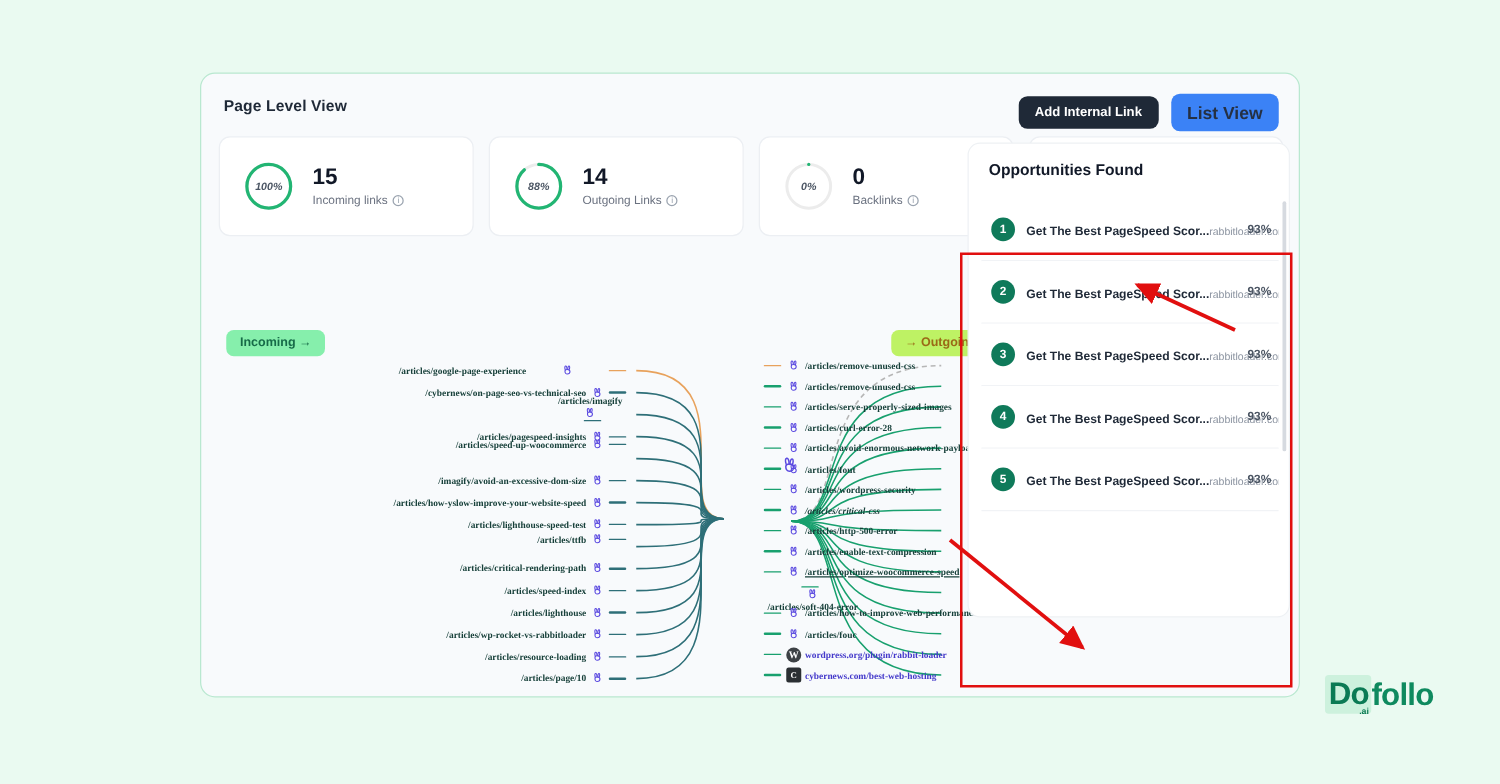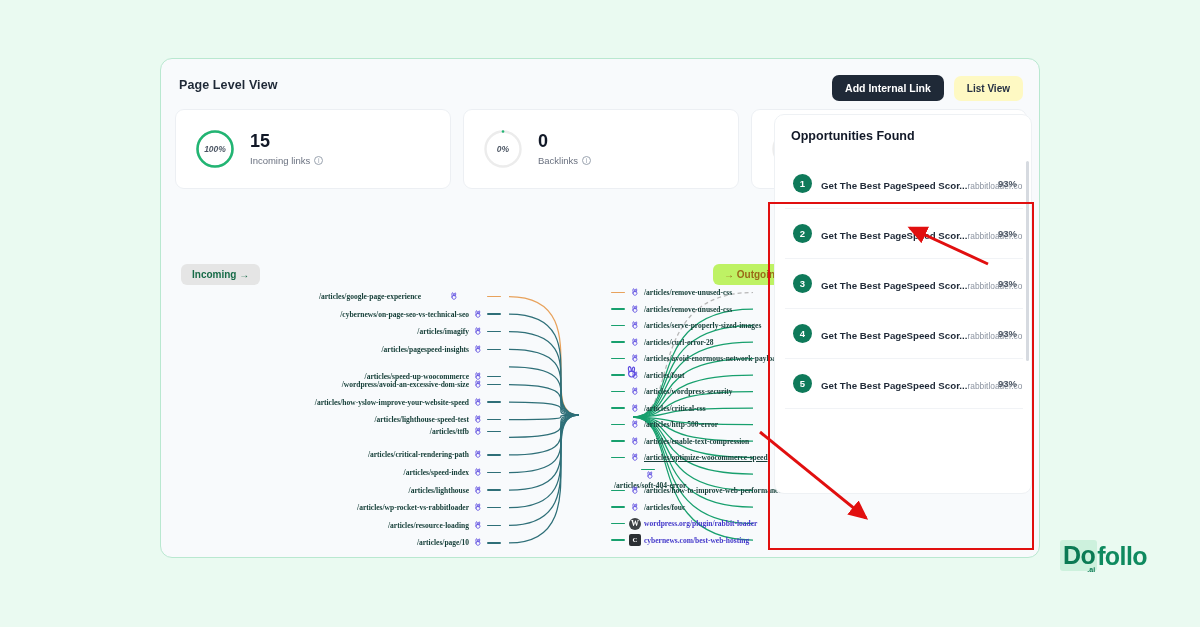--- a/index.html
+++ b/index.html
@@ -28,22 +28,22 @@
     letter-spacing: .1px;
   }
   .hdr-btns { position: absolute; right: 16px; top: 16px; display: flex; gap: 10px; align-items: center; }
   .btn-dark {
     background: #1f2937; color: #ffffff;
     font-size: 10.5px; font-weight: bold;
     padding: 7px 13px; border-radius: 7px; border: none;
     white-space: nowrap; cursor: pointer;
   }
   .btn-light {
-    background: #fef9c3; color: #253043;
-    font-size: 10px; font-weight: bold;
+    background: #3b82f6; color: #253043;
+    font-size: 14px; font-weight: bold;
     padding: 7px 13px; border-radius: 7px; border: none;
     white-space: nowrap; cursor: pointer;
   }
 
   
   .stats {
     position: absolute; left: 14px; top: 50px;
     width: 852px; display: flex; gap: 12px;
   }
   .stat {
@@ -68,21 +68,21 @@
     border: 1px solid #9aa3af; color: #9aa3af; font-size: 7px;
     line-height: 7px; text-align: center; font-style: normal;
   }
 
   
   .graph { position: absolute; left: 0; top: 140px; width: 880px; height: 360px; }
   .badge {
     position: absolute; font-size: 10px; font-weight: bold;
     padding: 5px 11px; border-radius: 6px; white-space: nowrap;
   }
-  .badge-in { left: 20px; top: 65px; background: #e5e5e5; color: #176b48; }
+  .badge-in { left: 20px; top: 65px; background: #86efac; color: #176b48; }
   .badge-out { left: 552px; top: 65px; background: #bef264; color: #9a6a17; }
 
   .node-list { position: absolute; font-size: 7.5px; color: #17403a; font-family: "Liberation Serif", serif; font-weight: bold; }
   .node-row { position: absolute; display: flex; align-items: center; height: 11px; white-space: nowrap; }
   .left-list .node-row { right: 0; flex-direction: row; justify-content: flex-end; }
   .rabbit { width: 12px; height: 11px; flex: none; }
   .lbl { padding: 0 3px; }
 
   .left-list { left: 10px; top: 92px; width: 330px; }
   .right-list { left: 450px; top: 88px; width: 320px; }
@@ -190,20 +190,36 @@
             <svg width="42" height="42" viewBox="0 0 42 42">
               <circle cx="21" cy="21" r="17.5" fill="none" stroke="#ececec" stroke-width="2.4"></circle>
               <circle cx="21" cy="21" r="17.5" fill="none" stroke="#22b573" stroke-width="2.6" stroke-linecap="round" stroke-dasharray="109.95574287564276 109.95574287564276" transform="rotate(-90 21 21)"></circle>
             </svg>
             <span class="pct">100%</span>
           </div>
           <div>
             <div class="stat-num">15</div>
             <div class="stat-lbl">
               <span>Incoming links</span>
+              <i class="info-i">i</i>
+            </div>
+          </div>
+        </div>
+        <div class="stat">
+          <div class="donut">
+            <svg width="42" height="42" viewBox="0 0 42 42">
+              <circle cx="21" cy="21" r="17.5" fill="none" stroke="#ececec" stroke-width="2.4"></circle>
+              <circle cx="21" cy="21" r="17.5" fill="none" stroke="#22b573" stroke-width="2.6" stroke-linecap="round" stroke-dasharray="96.76105373056562 109.95574287564276" transform="rotate(-90 21 21)"></circle>
+            </svg>
+            <span class="pct">88%</span>
+          </div>
+          <div>
+            <div class="stat-num">14</div>
+            <div class="stat-lbl">
+              <span>Outgoing Links</span>
               <i class="info-i">i</i>
             </div>
           </div>
         </div>
         <div class="stat">
           <div class="donut">
             <svg width="42" height="42" viewBox="0 0 42 42">
               <circle cx="21" cy="21" r="17.5" fill="none" stroke="#ececec" stroke-width="2.4"></circle>
               <circle cx="21" cy="21" r="17.5" fill="none" stroke="#22b573" stroke-width="2.6" stroke-linecap="round" stroke-dasharray="0 109.95574287564276" transform="rotate(-90 21 21)"></circle>
             </svg>
@@ -294,21 +310,21 @@
               <svg class="rabbit" viewBox="0 0 24 24">
                 <g fill="none" stroke="#5b4ae0" stroke-width="1.9" stroke-linecap="round">
                   <path d="M8 10.5c-1-3-1-6.2.6-6.6S11.1 6 11.1 9.4"></path>
                   <path d="M12.4 10c0-3.2.9-6.2 2.4-6s1.2 4 0 6.6"></path>
                   <path d="M7.6 13c0-2 1.9-3 4.1-3s4.6 1.3 4.6 3.7-2 4.3-4.7 4.3S7.6 15.8 7.6 13z"></path>
                 </g>
               </svg>
             </span>
             <span class="stub" style="background: rgb(46, 111, 120); margin-left: 3px;"></span>
           </div>
-          <div class="node-row" style="top: 35.2px;">
+          <div class="node-row" style="top: 35.2px; flex-direction: column;">
             <span class="lbl">/articles/imagify</span>
             <span style="display: flex;">
               <svg class="rabbit" viewBox="0 0 24 24">
                 <g fill="none" stroke="#5b4ae0" stroke-width="1.9" stroke-linecap="round">
                   <path d="M8 10.5c-1-3-1-6.2.6-6.6S11.1 6 11.1 9.4"></path>
                   <path d="M12.4 10c0-3.2.9-6.2 2.4-6s1.2 4 0 6.6"></path>
                   <path d="M7.6 13c0-2 1.9-3 4.1-3s4.6 1.3 4.6 3.7-2 4.3-4.7 4.3S7.6 15.8 7.6 13z"></path>
                 </g>
               </svg>
             </span>
@@ -320,35 +336,35 @@
               <svg class="rabbit" viewBox="0 0 24 24">
                 <g fill="none" stroke="#5b4ae0" stroke-width="1.9" stroke-linecap="round">
                   <path d="M8 10.5c-1-3-1-6.2.6-6.6S11.1 6 11.1 9.4"></path>
                   <path d="M12.4 10c0-3.2.9-6.2 2.4-6s1.2 4 0 6.6"></path>
                   <path d="M7.6 13c0-2 1.9-3 4.1-3s4.6 1.3 4.6 3.7-2 4.3-4.7 4.3S7.6 15.8 7.6 13z"></path>
                 </g>
               </svg>
             </span>
             <span class="stub" style="background: rgb(46, 111, 120); margin-left: 3px;"></span>
           </div>
-          <div class="node-row" style="top: 80px; text-align: center;">
+          <div class="node-row" style="top: 59px; text-align: center;">
             <span class="lbl">/articles/speed-up-woocommerce</span>
             <span style="display: flex;">
               <svg class="rabbit" viewBox="0 0 24 24">
                 <g fill="none" stroke="#5b4ae0" stroke-width="1.9" stroke-linecap="round">
                   <path d="M8 10.5c-1-3-1-6.2.6-6.6S11.1 6 11.1 9.4"></path>
                   <path d="M12.4 10c0-3.2.9-6.2 2.4-6s1.2 4 0 6.6"></path>
                   <path d="M7.6 13c0-2 1.9-3 4.1-3s4.6 1.3 4.6 3.7-2 4.3-4.7 4.3S7.6 15.8 7.6 13z"></path>
                 </g>
               </svg>
             </span>
             <span class="stub" style="background: rgb(46, 111, 120); margin-left: 3px;"></span>
           </div>
           <div class="node-row" style="top: 88px;">
-            <span class="lbl">/wordpress/avoid-an-excessive-dom-size</span>
+            <span class="lbl">/imagify/avoid-an-excessive-dom-size</span>
             <span style="display: flex;">
               <svg class="rabbit" viewBox="0 0 24 24">
                 <g fill="none" stroke="#5b4ae0" stroke-width="1.9" stroke-linecap="round">
                   <path d="M8 10.5c-1-3-1-6.2.6-6.6S11.1 6 11.1 9.4"></path>
                   <path d="M12.4 10c0-3.2.9-6.2 2.4-6s1.2 4 0 6.6"></path>
                   <path d="M7.6 13c0-2 1.9-3 4.1-3s4.6 1.3 4.6 3.7-2 4.3-4.7 4.3S7.6 15.8 7.6 13z"></path>
                 </g>
               </svg>
             </span>
             <span class="stub" style="background: rgb(46, 111, 120); margin-left: 3px;"></span>
@@ -556,21 +572,21 @@
               <svg class="rabbit" viewBox="0 0 24 24">
                 <g fill="none" stroke="#5b4ae0" stroke-width="1.9" stroke-linecap="round">
                   <path d="M8 10.5c-1-3-1-6.2.6-6.6S11.1 6 11.1 9.4"></path>
                   <path d="M12.4 10c0-3.2.9-6.2 2.4-6s1.2 4 0 6.6"></path>
                   <path d="M7.6 13c0-2 1.9-3 4.1-3s4.6 1.3 4.6 3.7-2 4.3-4.7 4.3S7.6 15.8 7.6 13z"></path>
                 </g>
               </svg>
             </span>
             <span class="lbl">/articles/wordpress-security</span>
           </div>
-          <div class="node-row" style="top: 115.5px;">
+          <div class="node-row" style="top: 115.5px; font-style: italic;">
             <span class="stub" style="background: rgb(24, 160, 110); margin-right: 4px;"></span>
             <span style="display: flex;">
               <svg class="rabbit" viewBox="0 0 24 24">
                 <g fill="none" stroke="#5b4ae0" stroke-width="1.9" stroke-linecap="round">
                   <path d="M8 10.5c-1-3-1-6.2.6-6.6S11.1 6 11.1 9.4"></path>
                   <path d="M12.4 10c0-3.2.9-6.2 2.4-6s1.2 4 0 6.6"></path>
                   <path d="M7.6 13c0-2 1.9-3 4.1-3s4.6 1.3 4.6 3.7-2 4.3-4.7 4.3S7.6 15.8 7.6 13z"></path>
                 </g>
               </svg>
             </span>

